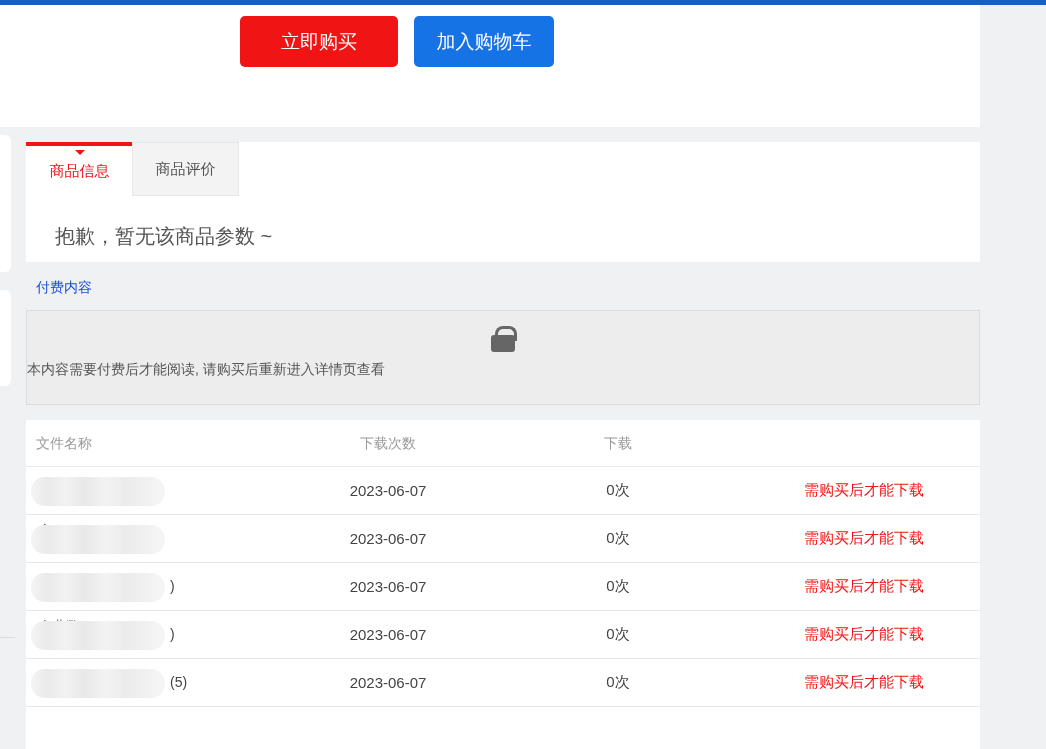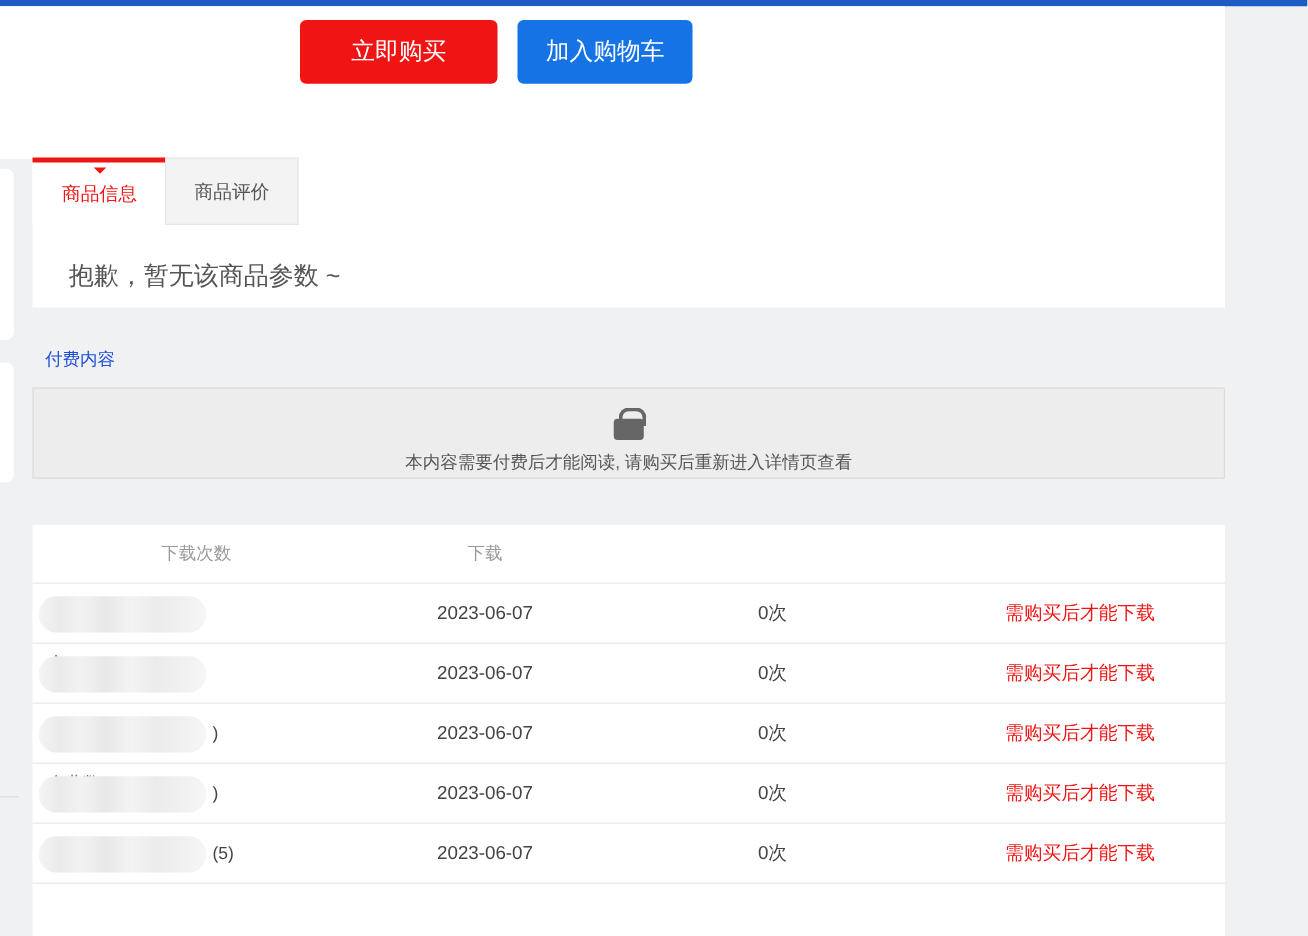--- a/index.html
+++ b/index.html
@@ -26,36 +26,36 @@
   .fav svg{display:block;margin:0 auto;}
   .fav-label{display:block;margin-top:2px;font-size:14px;color:#333;}
 
   
   .left-strip{position:absolute;left:0;width:11px;background:#fff;border-radius:0 6px 6px 0;}
   .left-strip.s1{top:135px;height:137px;}
   .left-strip.s2{top:290px;height:96px;}
   .left-line{position:absolute;left:0;top:637px;width:15px;height:1px;background:#dcdcdc;}
 
   
-  .tabs-panel{position:absolute;left:26px;top:126px;width:954px;height:120px;background:#fff;}
+  .tabs-panel{position:absolute;left:26px;top:142px;width:954px;height:120px;background:#fff;}
   .tabbar{display:flex;height:54px;}
   .tab{width:107px;height:54px;display:flex;align-items:center;justify-content:center;
        font-size:15px;color:#555;background:#f3f3f4;border:1px solid #e7e7e8;cursor:pointer;
        position:relative;margin-left:-1px;}
   .tab:first-child{margin-left:0;}
   .tab.active{background:#fff;color:var(--accent-red);border:none;border-top:4px solid var(--accent-red);}
   .tab.active::after{content:"";position:absolute;top:4px;left:50%;margin-left:-5px;
        border-left:5px solid transparent;border-right:5px solid transparent;
        border-top:5px solid var(--accent-red);}
   .notice{padding:27px 0 0 29px;font-size:20px;color:#555;}
 
   
   .section-label{position:absolute;left:36px;top:279px;font-size:14px;color:#1d4ed8;}
-  .locked-box{position:absolute;left:26px;top:310px;width:954px;height:73px;background:#ededee;
-       border:1px solid #dcdcdc;text-align:center;}
+  .locked-box{position:absolute;left:26px;top:310px;width:954px;height:95px;background:#ededee;
+       border:1px solid #dcdcdc;text-align:left;}
   .lock-icon{width:24px;height:17px;background:#666;border-radius:3px;position:relative;
        margin:24px auto 0 auto;}
   .lock-icon::before{content:"";position:absolute;top:-9px;left:4px;width:16px;height:12px;
        border:3px solid #666;border-bottom:none;border-radius:8px 8px 0 0;}
   .locked-msg{margin-top:9px;font-size:14px;color:#555;}
 
   
   .files-panel{position:absolute;left:26px;top:420px;width:954px;height:340px;background:#fff;}
   .files-title{height:46px;line-height:46px;padding-left:10px;font-size:15px;font-weight:bold;
        color:#333;border-bottom:1px solid #d9d9d9;}
@@ -99,20 +99,21 @@
 
   <div class="section-label">付费内容</div>
 
   <div class="locked-box">
     <div class="lock-icon"></div>
     <div class="locked-msg">本内容需要付费后才能阅读, 请购买后重新进入详情页查看</div>
   </div>
 
   <div class="files-panel">
     <div class="grid thead">
+      <div class="cell-name" style="line-height:47px;">文件名称</div>
       <div class="cell-c">下载次数</div>
       <div class="cell-c">下载</div>
     </div>
 
     <div id="rows">
         <div class="grid trow" style="">
       <div class="cell-name">
         <span class="frag-left"></span>
         <span class="blob"></span>
         <span class="frag-right"></span>

